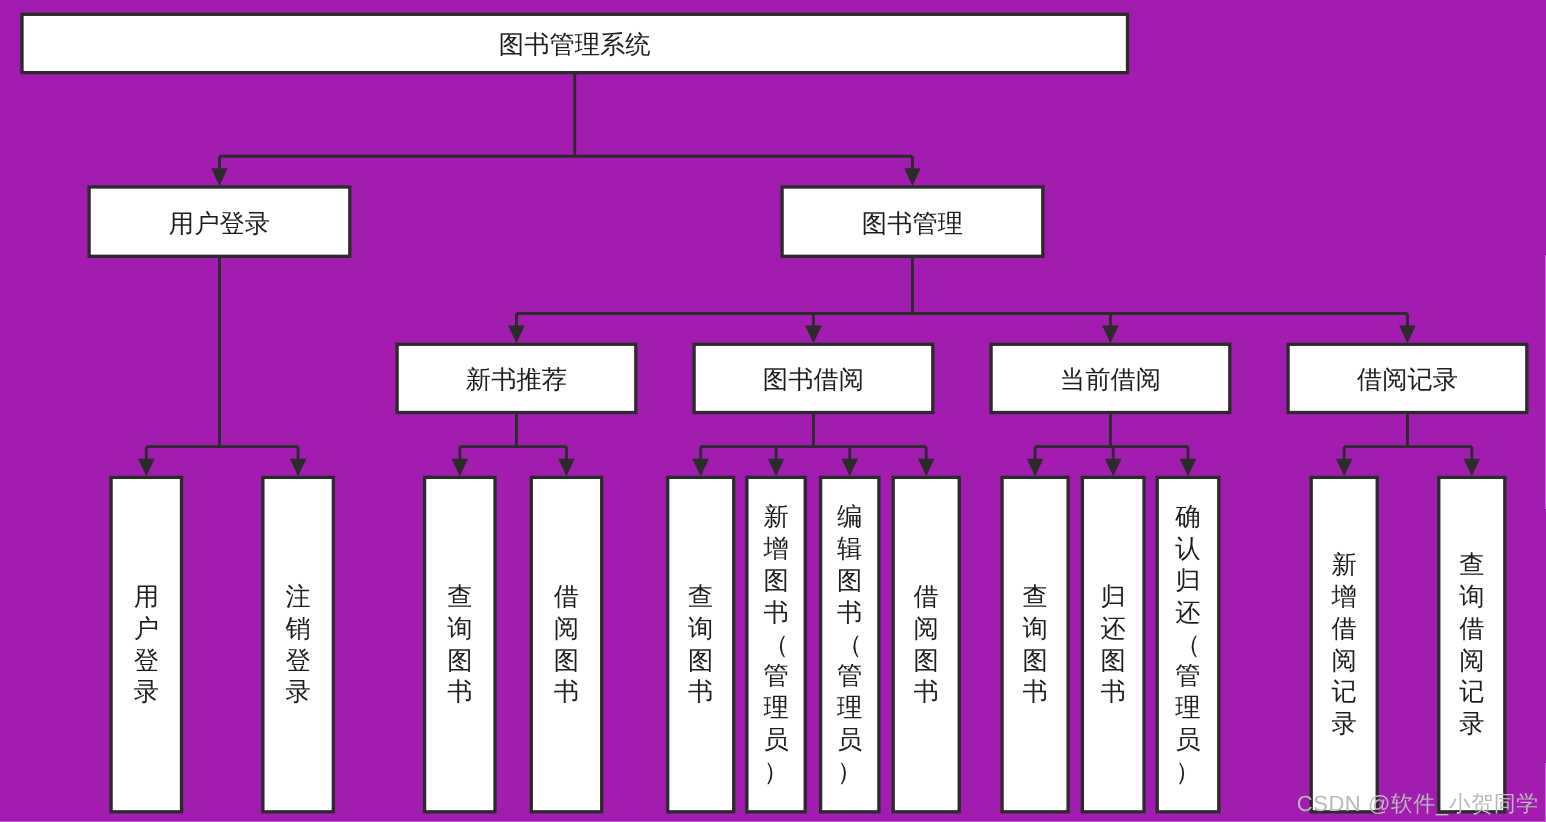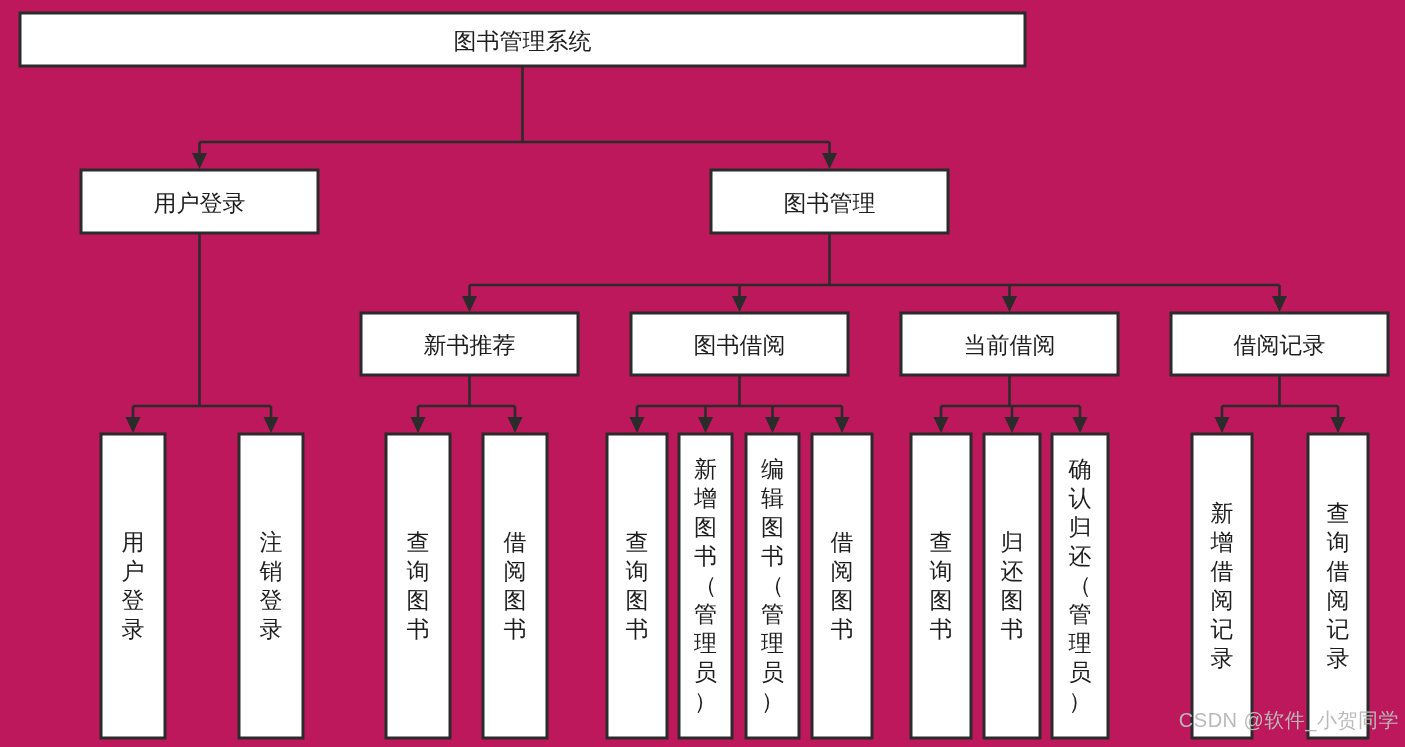--- a/index.html
+++ b/index.html
@@ -1,34 +1,34 @@
 <!DOCTYPE html>
 <html><head>
 <meta charset="utf-8">
 <style>
   html,body{margin:0;padding:0;background:#ffffff;}
   body{
     font-family:"Liberation Sans","DejaVu Sans",sans-serif;
     width:1405px;height:747px;overflow:hidden;position:relative;
   }
-  #diagram-root{position:relative;width:1405px;height:747px;background:#be185d;}
+  #diagram-root{position:relative;width:1405px;height:747px;background:#a21caf;}
   svg#tree-svg{position:absolute;left:0;top:0;width:1405px;height:747px;}
   .box-rect{fill:#ffffff;stroke:#2b2b2b;stroke-width:3;}
   .conn{stroke:#2b2b2b;stroke-width:2.6;fill:none;}
   .arrow-head{fill:#2b2b2b;}
   .node-label{
     fill:#1d1d1d;font-family:"Liberation Sans","DejaVu Sans",sans-serif;
     font-size:23px;text-anchor:middle;dominant-baseline:central;
   }
   .node-label-vert{
     fill:#1d1d1d;font-family:"Liberation Sans","DejaVu Sans",sans-serif;
     font-size:23px;text-anchor:middle;
   }
   .watermark{
-    position:absolute;right:6px;bottom:13px;
+    position:absolute;right:6px;bottom:3px;
     font-family:"Liberation Sans","DejaVu Sans",sans-serif;
     font-size:20px;color:#b9b9b9;letter-spacing:.5px;
     white-space:nowrap;user-select:none;
   }
 </style>
 </head>
 <body>
 
 <div id="diagram-root">
   <svg id="tree-svg" viewBox="0 0 1405 747" xmlns="http://www.w3.org/2000/svg">

